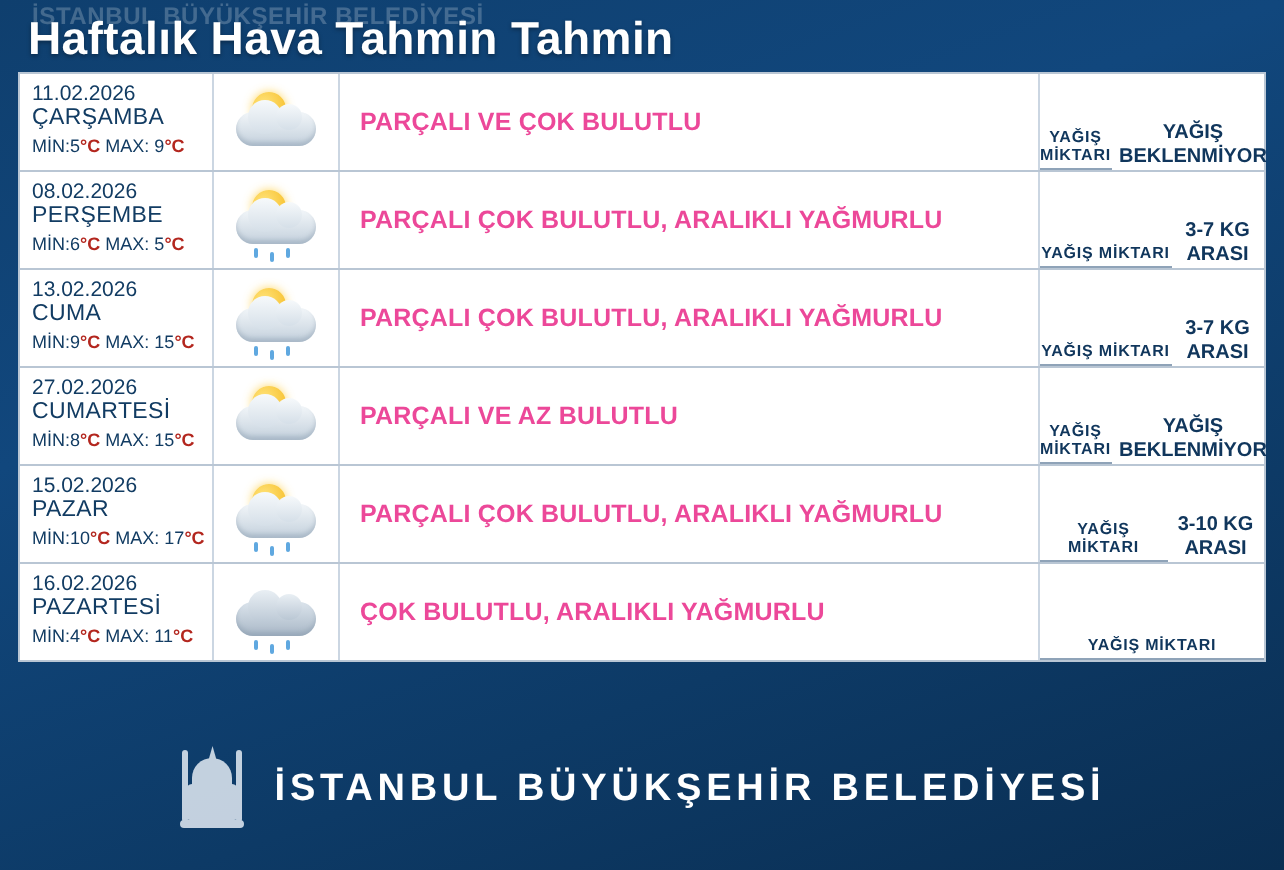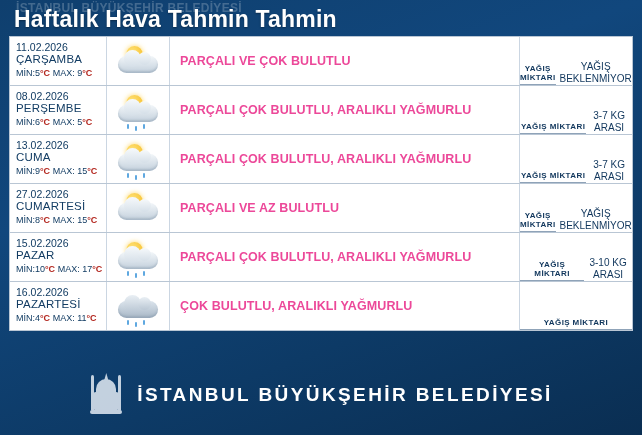--- a/index.html
+++ b/index.html
@@ -58,21 +58,21 @@
     width:112px;flex:0 0 112px;
     display:flex;flex-direction:row;align-items:flex-end;justify-content:flex-start;
     padding-top:3px;box-sizing:border-box;
   }
   .c-rain .rh{
     font-size:8px;font-weight:bold;color:#10365c;letter-spacing:.4px;
     border-bottom:1px solid #8fa3b8;width:100%;text-align:center;padding-bottom:2px;
   }
   .c-rain .rv{
     flex:1 1 auto;display:flex;align-items:center;justify-content:center;
-    font-size:10px;font-weight:normal;color:#10365c;text-align:center;line-height:12px;
+    font-size:10px;font-weight:bold;color:#10365c;text-align:center;line-height:12px;
     padding:0 4px;
   }
   
   .wicon{position:relative;width:50px;height:36px;}
   .sun{
     position:absolute;width:17px;height:17px;border-radius:50%;
     background:radial-gradient(circle at 35% 35%,#ffe37a,#f5b81c);
     top:3px;left:13px;box-shadow:0 0 5px rgba(255,205,60,.8);
   }
   .cloud{

